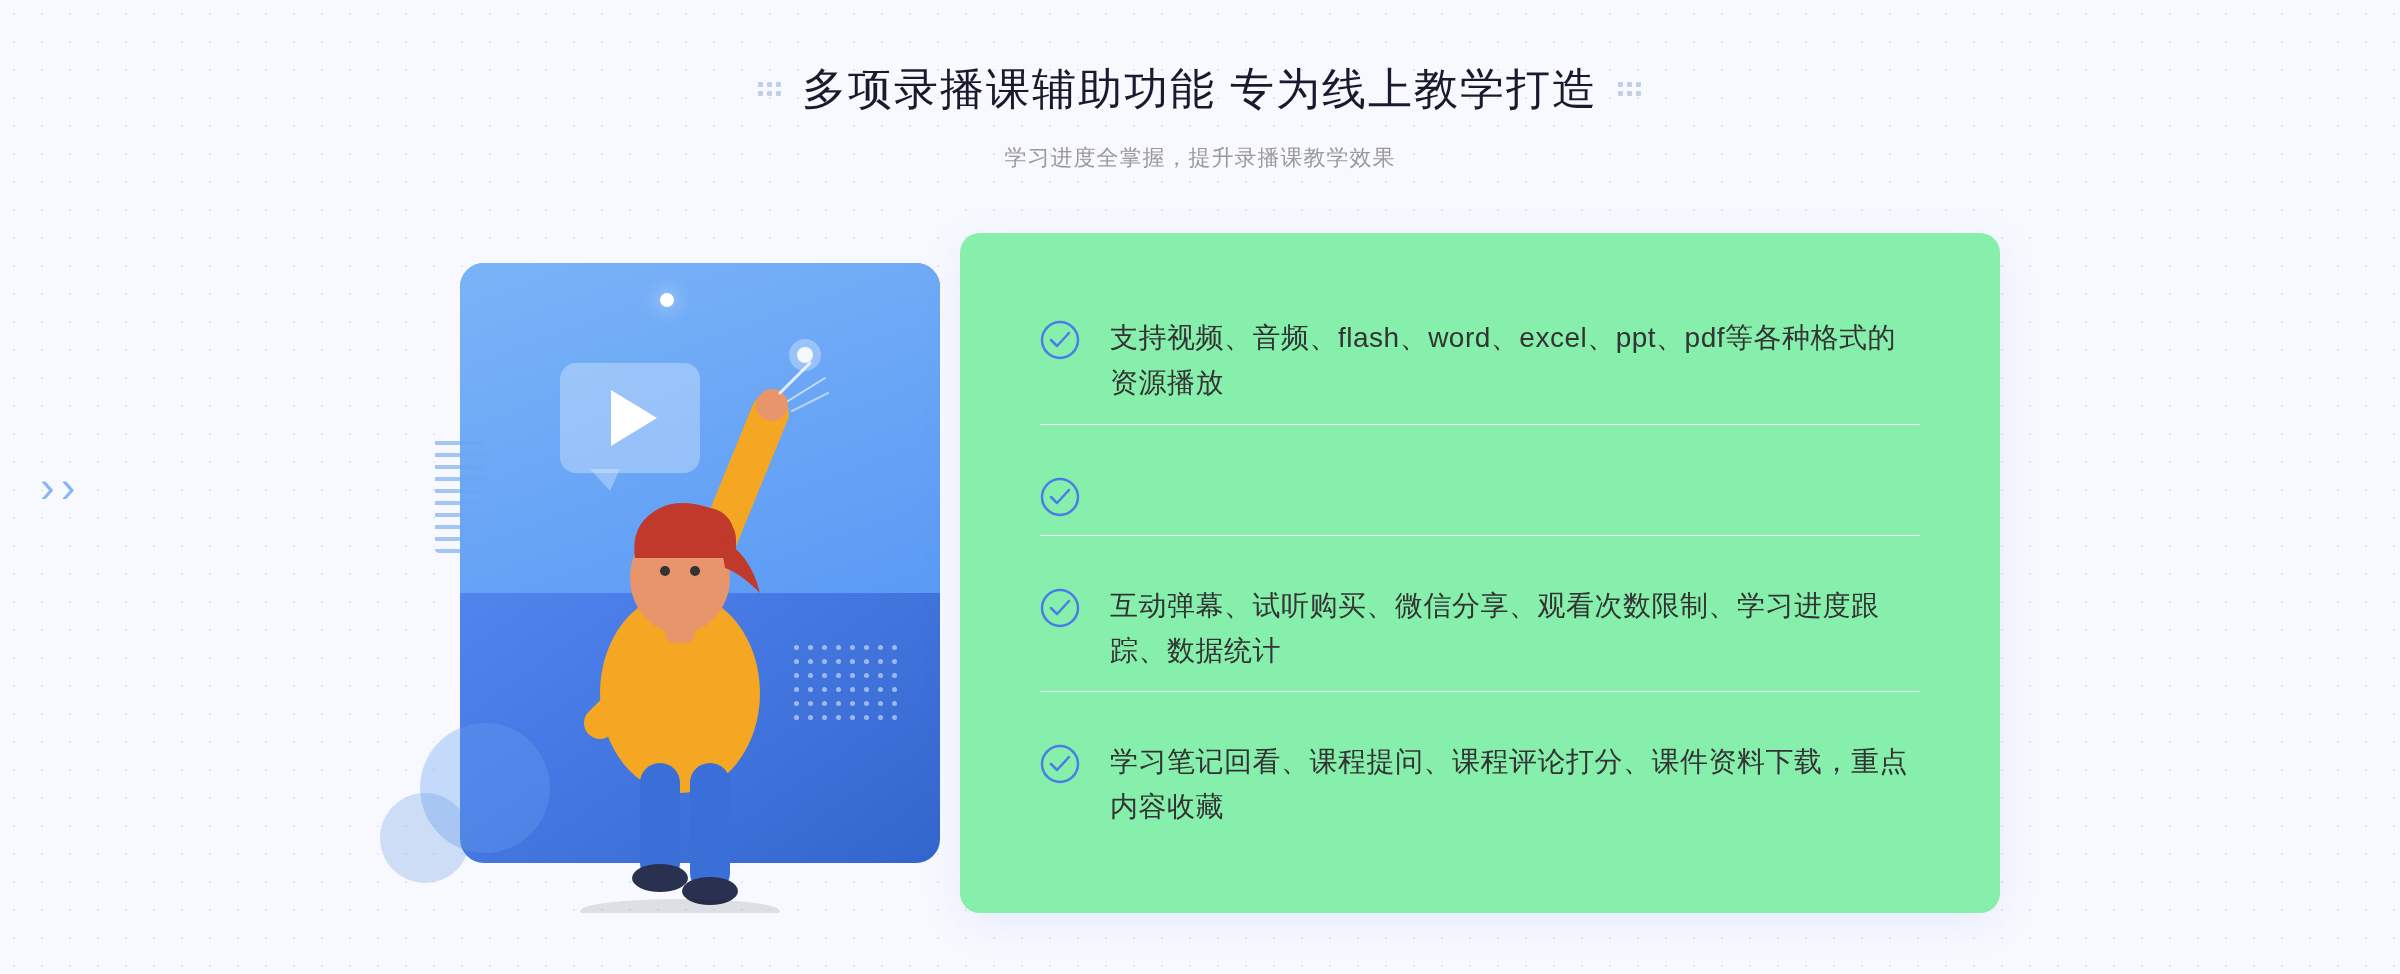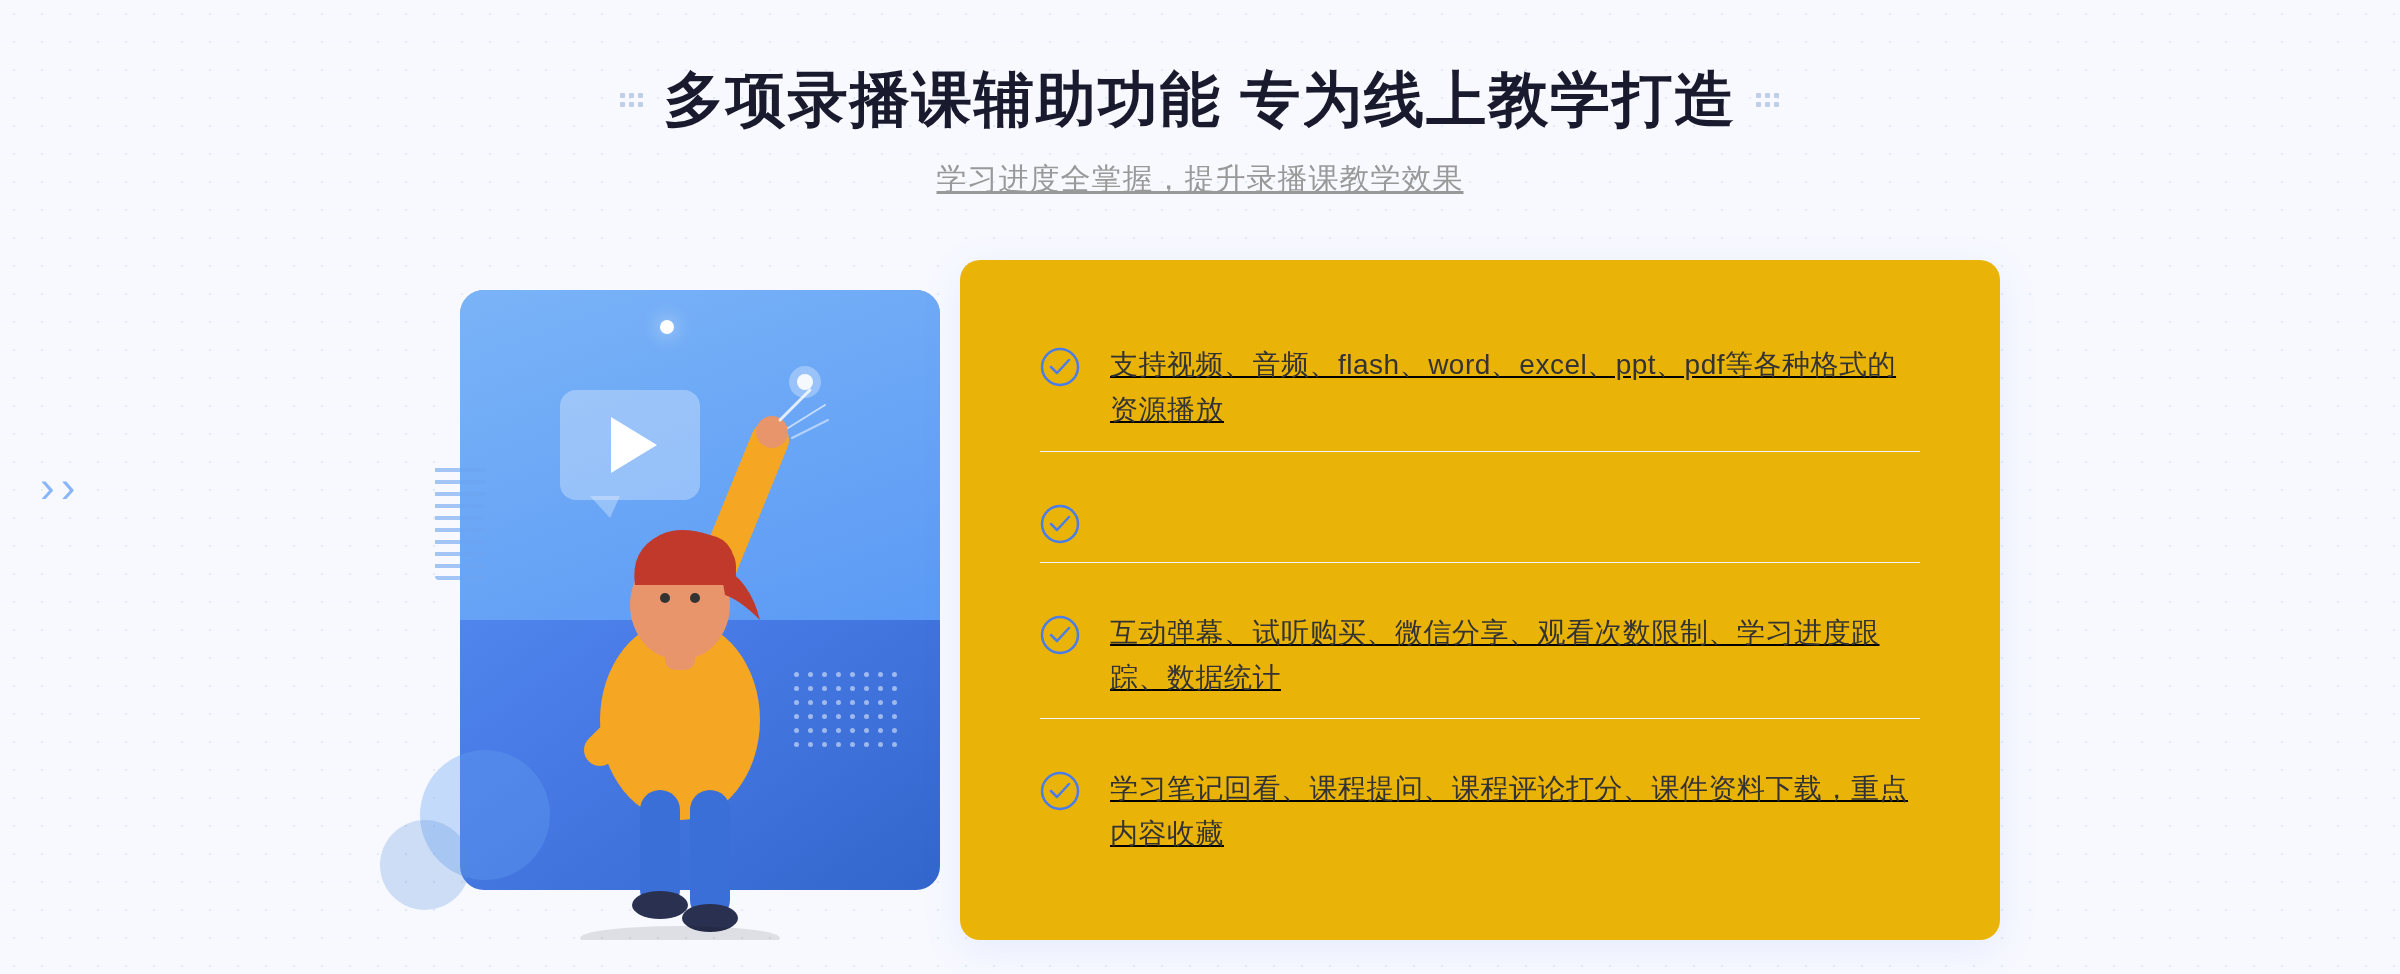--- a/index.html
+++ b/index.html
@@ -77,32 +77,31 @@
       grid-template-rows: repeat(2, 6px);
       gap: 3px;
     }
 
     .title-decoration .dot-grid span {
       width: 5px;
       height: 5px;
     }
 
     .main-title {
-      font-size: 60px;
-      font-weight: 700;
+      font-size: 44px;
+      font-weight: 400;
       color: #1a1a2e;
       letter-spacing: 2px;
     }
 
     .sub-title {
-      font-size: 30px;
+      font-size: 22px;
       color: #999;
       letter-spacing: 1px;
-      margin-top: 18px;
-      text-decoration: underline;
+      margin-top: 24px;
     }
 
     .content-section {
       display: flex;
       align-items: stretch;
       position: relative;
       z-index: 2;
       width: 1600px;
       height: 680px;
     }
@@ -232,30 +231,29 @@
         transparent 4px,
         transparent 12px
       );
       border-radius: 4px;
       opacity: 0.6;
     }
 
     
     .features-panel {
       flex: 1;
-      background: #eab308;
+      background: #86efac;
       border-radius: 20px 20px 20px 20px;
       margin-left: -20px;
       padding: 50px 80px;
       display: flex;
       flex-direction: column;
       justify-content: space-around;
       box-shadow: 0 10px 40px rgba(74, 125, 232, 0.1);
       z-index: 1;
-      text-decoration: underline;
     }
 
     .feature-item {
       display: flex;
       align-items: flex-start;
       gap: 30px;
       padding: 18px 0;
     }
 
     .feature-item:not(:last-child) {

